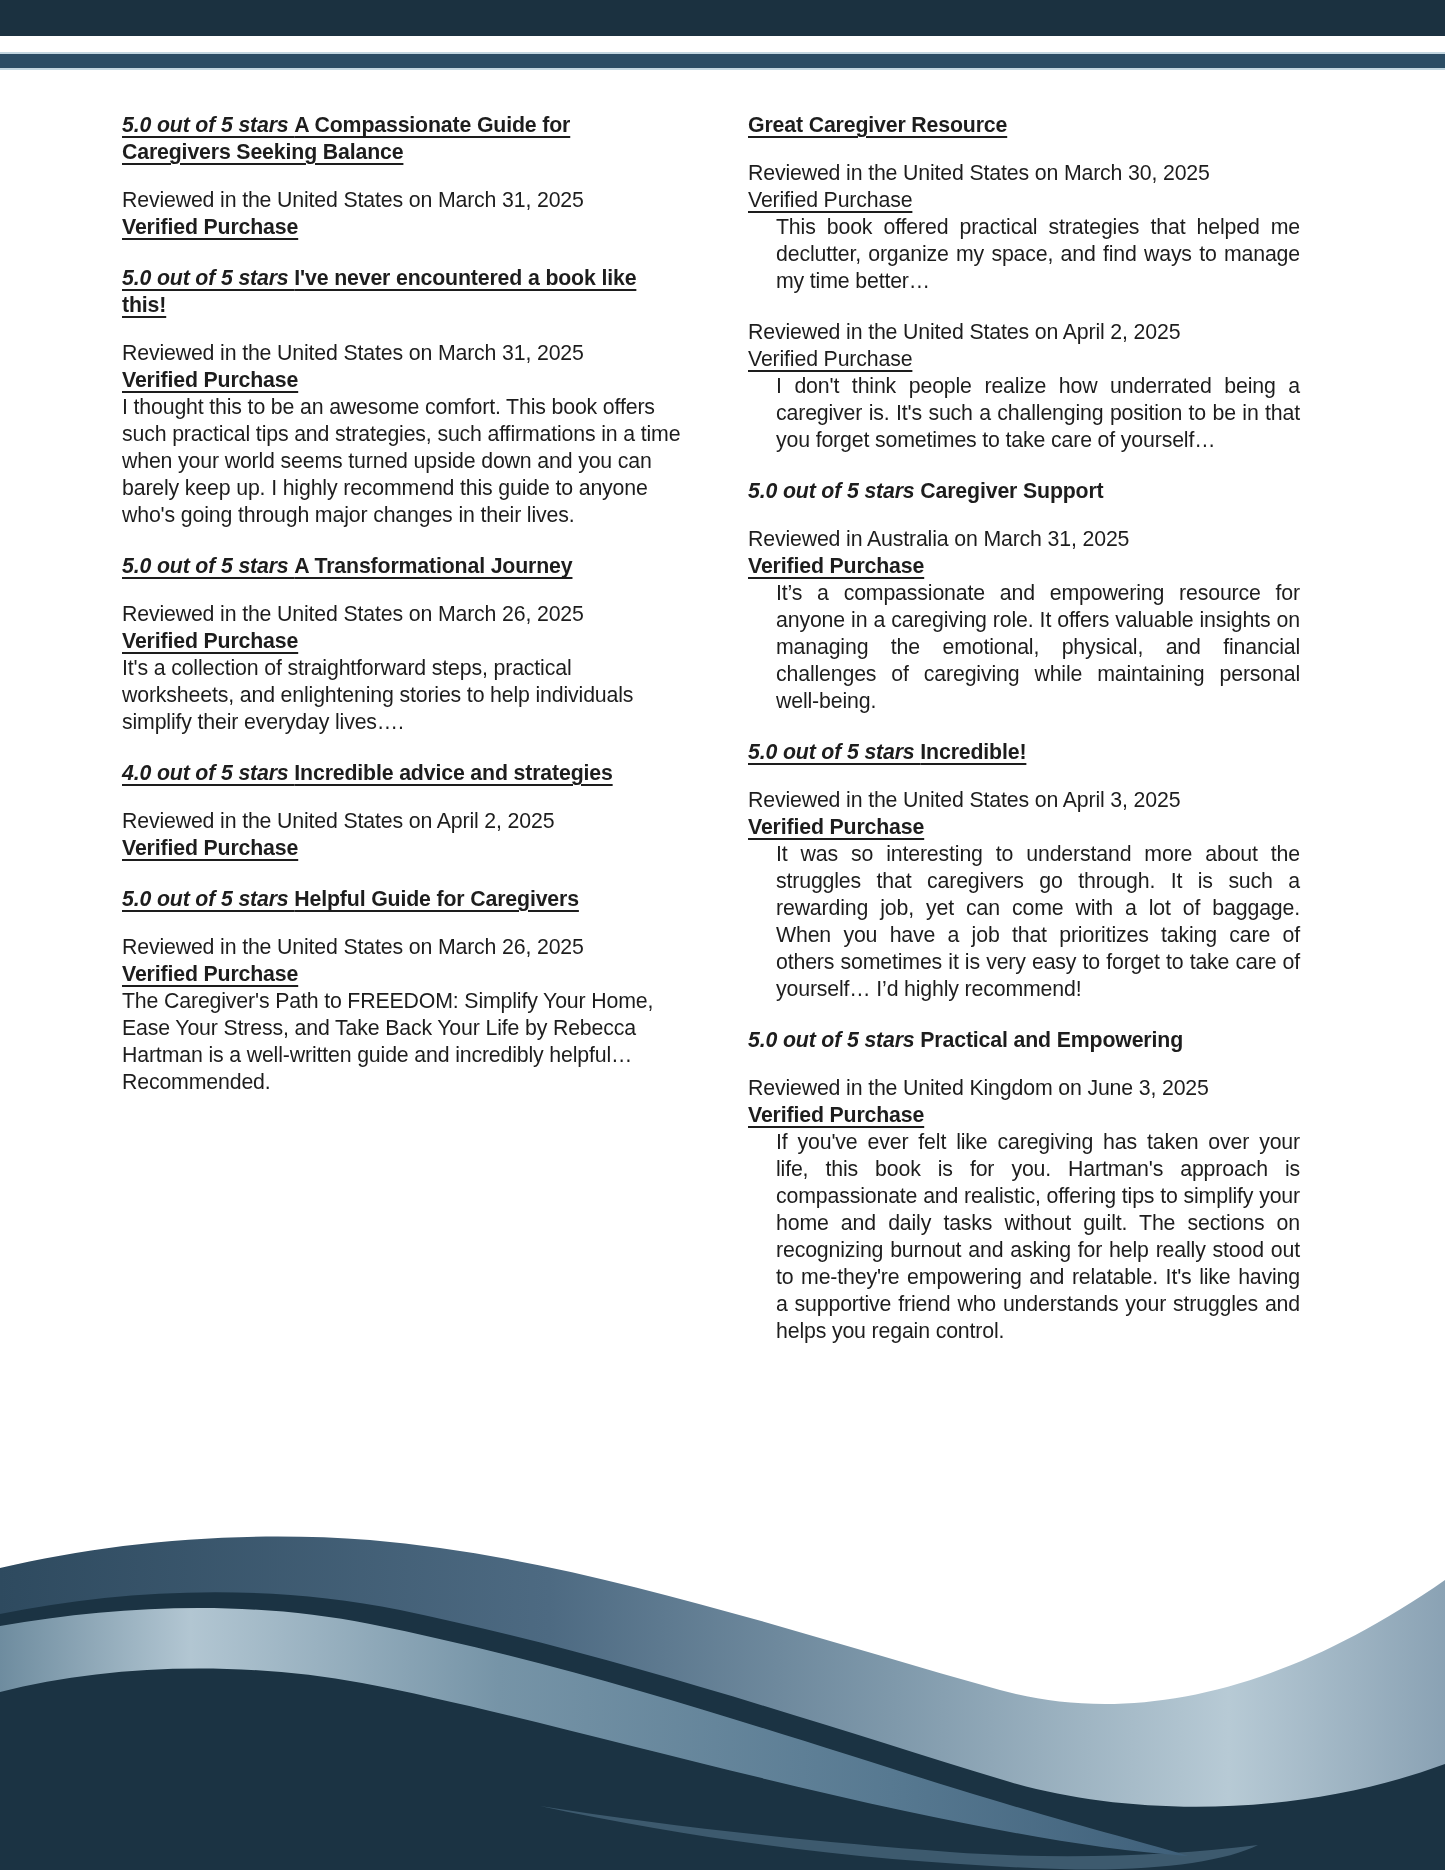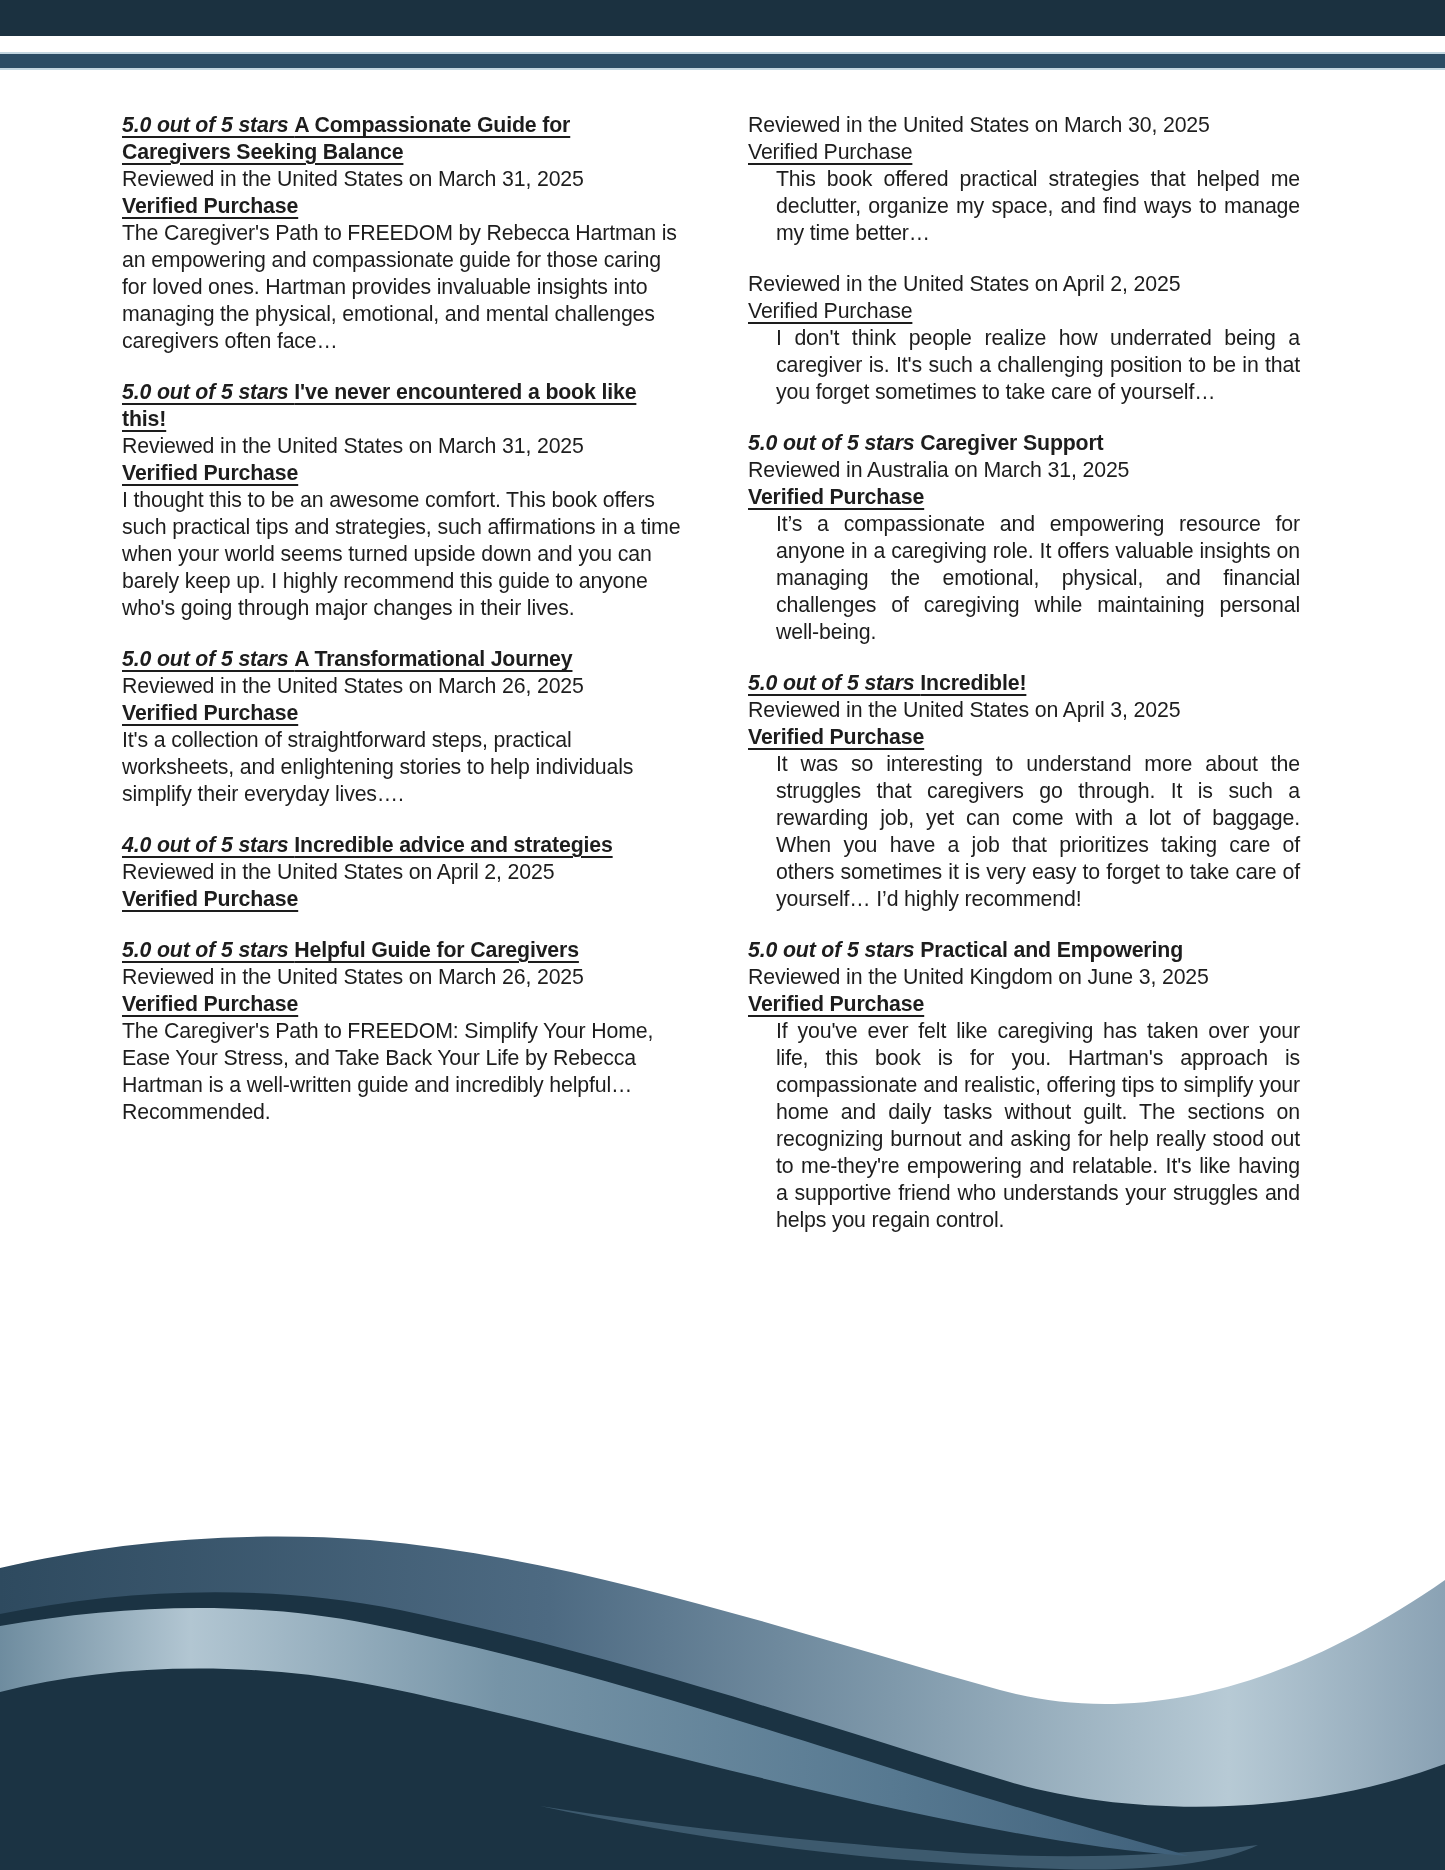--- a/index.html
+++ b/index.html
@@ -28,21 +28,21 @@
   .col-left  { width:560px; }
   .col-right { width:552px; }
   .review { margin:0 0 24px 0; }
   .review-title { font-weight:700; }
   .review-title.underlined {
     text-decoration:underline;
     text-decoration-thickness:2px;
     text-underline-offset:4px;
   }
   .rating-prefix { font-style:italic; font-weight:700; }
-  .review-meta { font-weight:400; }
+  .review-meta { font-weight:400;margin-top:21px; }
   .verified {
     text-decoration:underline;
     text-decoration-thickness:1.5px;
     text-underline-offset:4px;
     width:-moz-fit-content; width:fit-content;
   }
   .verified.bold { font-weight:700; text-decoration-thickness:2px; }
   .align-justify .review-body { text-align:justify;margin-left:28px; }
   
   .wave-wrap {
@@ -55,21 +55,20 @@
 
 <div class="top-bar-primary"></div>
 <div class="top-bar-accent"></div>
 
 <div class="columns">
   <div class="col col-left align-left">
   <article class="review">
     <div class="review-title underlined"><span class="rating-prefix">5.0 out of 5 stars </span><span class="title-text">A Compassionate Guide for Caregivers Seeking Balance</span></div>
     <div class="review-meta">Reviewed in the United States on March 31, 2025</div>
     <div class="verified bold">Verified Purchase</div>
-    <div class="review-body">The Caregiver's Path to FREEDOM by Rebecca Hartman is an empowering and compassionate guide for those caring for loved ones. Hartman provides invaluable insights into managing the physical, emotional, and mental challenges caregivers often face…</div>
   </article>
 
   <article class="review">
     <div class="review-title underlined"><span class="rating-prefix">5.0 out of 5 stars </span><span class="title-text">I've never encountered a book like this!</span></div>
     <div class="review-meta">Reviewed in the United States on March 31, 2025</div>
     <div class="verified bold">Verified Purchase</div>
     <div class="review-body">I thought this to be an awesome comfort. This book offers such practical tips and strategies, such affirmations in a time when your world seems turned upside down and you can barely keep up. I highly recommend this guide to anyone who's going through major changes in their lives.</div>
   </article>
 
   <article class="review">
@@ -87,20 +86,21 @@
 
   <article class="review">
     <div class="review-title underlined"><span class="rating-prefix">5.0 out of 5 stars </span><span class="title-text">Helpful Guide for Caregivers</span></div>
     <div class="review-meta">Reviewed in the United States on March 26, 2025</div>
     <div class="verified bold">Verified Purchase</div>
     <div class="review-body">The Caregiver's Path to FREEDOM: Simplify Your Home, Ease Your Stress, and Take Back Your Life by Rebecca Hartman is a well-written guide and incredibly helpful… Recommended.</div>
   </article>
 </div>
   <div class="col col-right align-justify">
   <article class="review">
+    <div class="review-title underlined"><span class="title-text">Great Caregiver Resource</span></div>
     <div class="review-meta">Reviewed in the United States on March 30, 2025</div>
     <div class="verified">Verified Purchase</div>
     <div class="review-body">This book offered practical strategies that helped me declutter, organize my space, and find ways to manage my time better…</div>
   </article>
 
   <article class="review">
     <div class="review-meta">Reviewed in the United States on April 2, 2025</div>
     <div class="verified">Verified Purchase</div>
     <div class="review-body">I don't think people realize how underrated being a caregiver is. It's such a challenging position to be in that you forget sometimes to take care of yourself…</div>
   </article>

